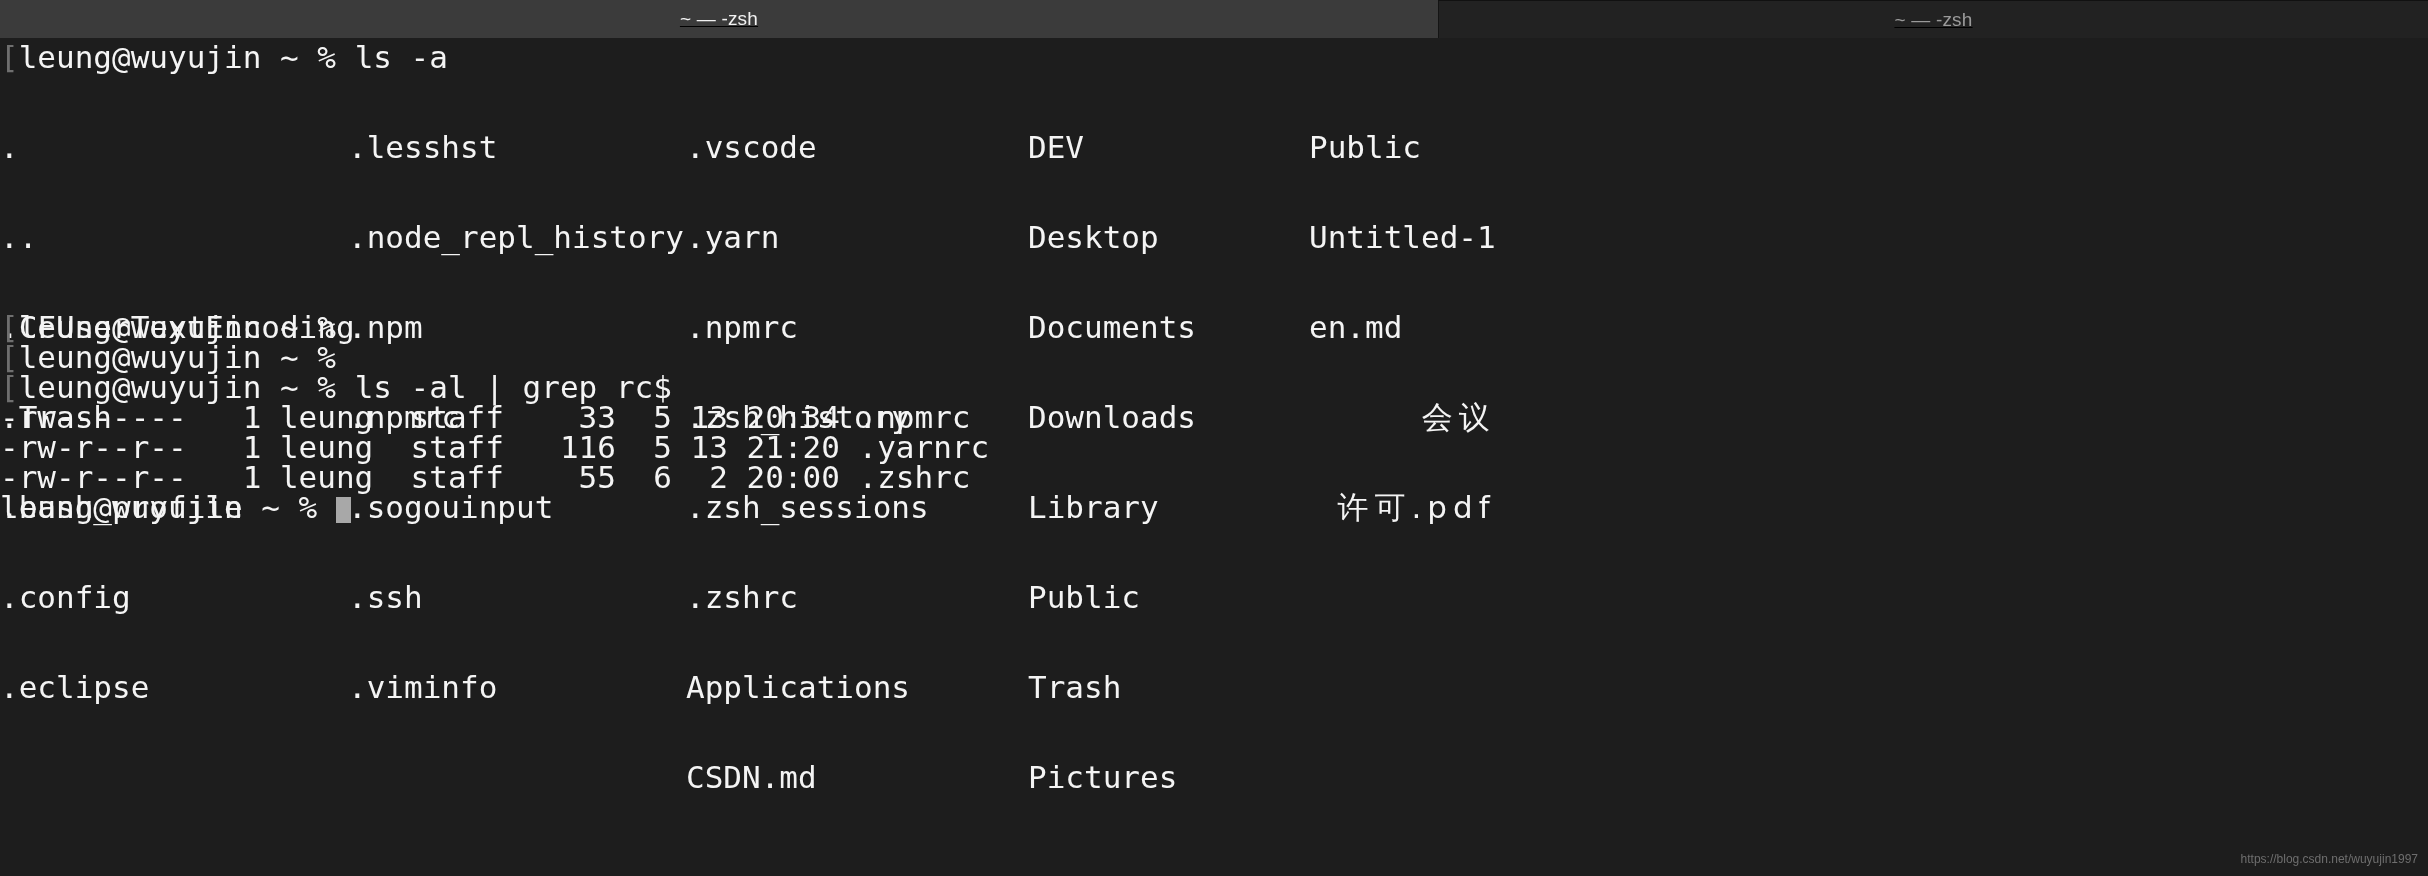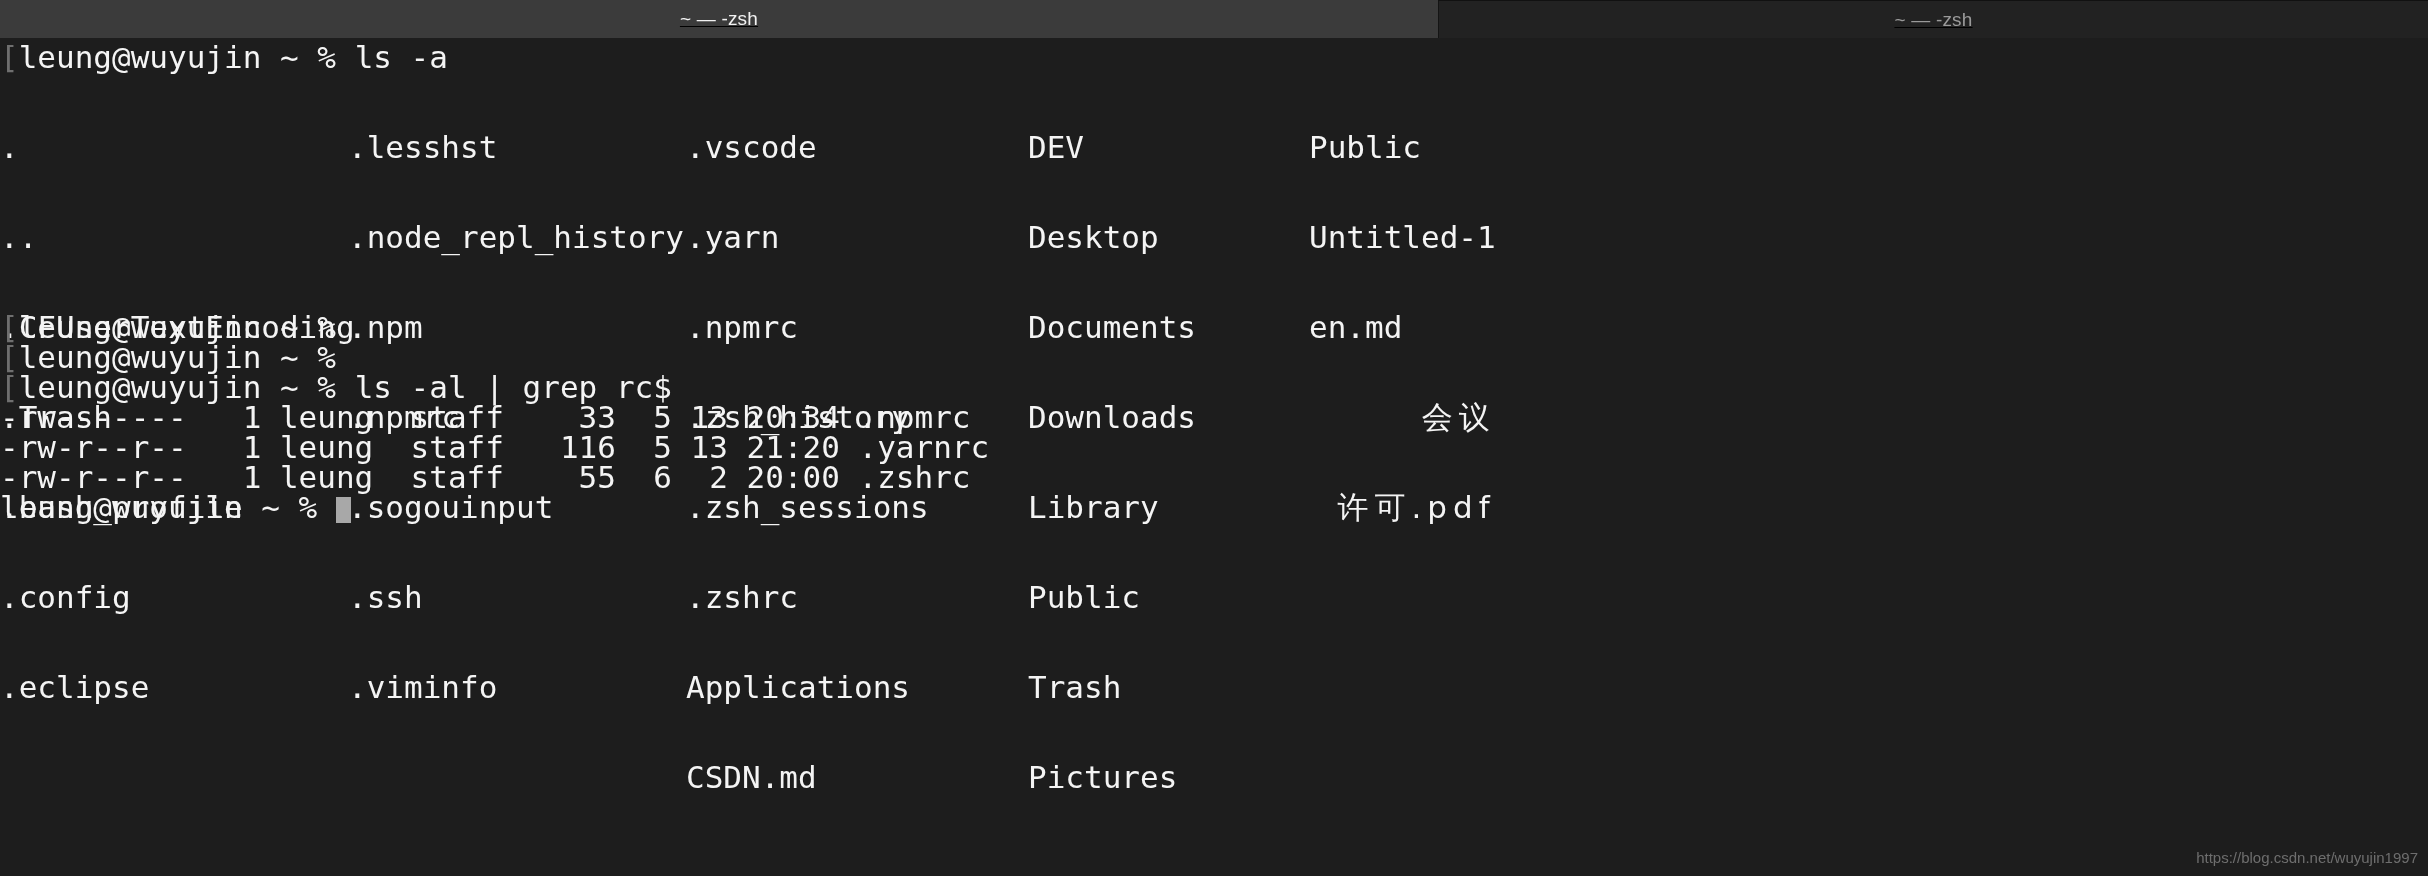--- a/index.html
+++ b/index.html
@@ -113,21 +113,21 @@
     height: 26px;
     background: #a8a8a8;
     vertical-align: -5px;
   }
 
   .watermark {
     position: absolute;
     right: 10px;
     bottom: 10px;
     font-family: "Liberation Sans", sans-serif;
-    font-size: 15px;
+    font-size: 12px;
     color: #6e6e6e;
     white-space: nowrap;
   }
 </style>
 </head>
 <body>
 
 <div class="window">
 
   <div class="tabbar">

